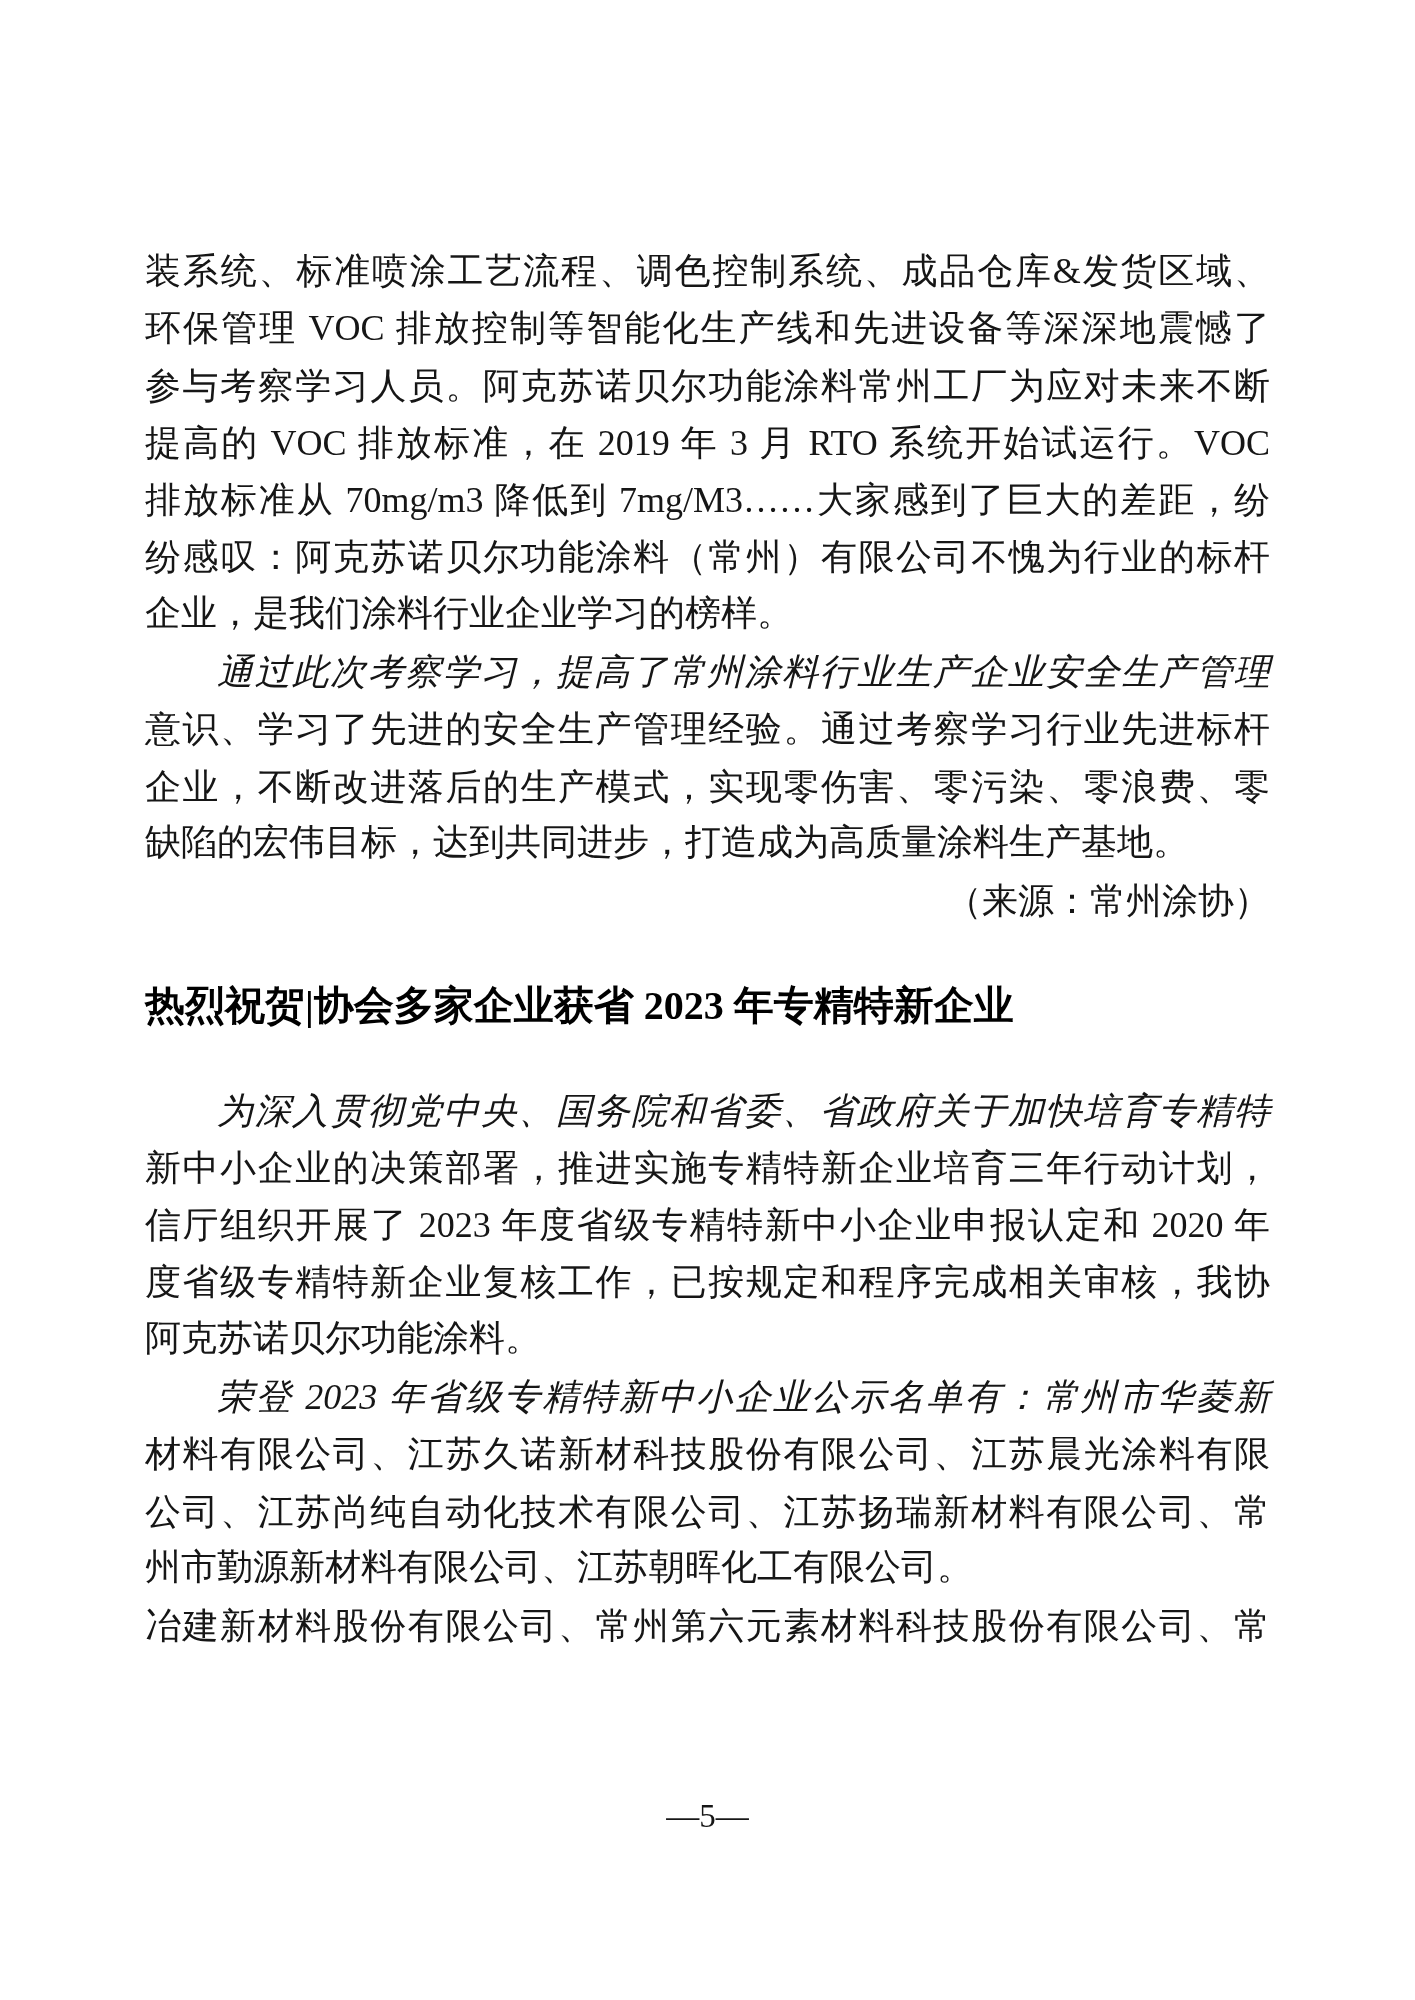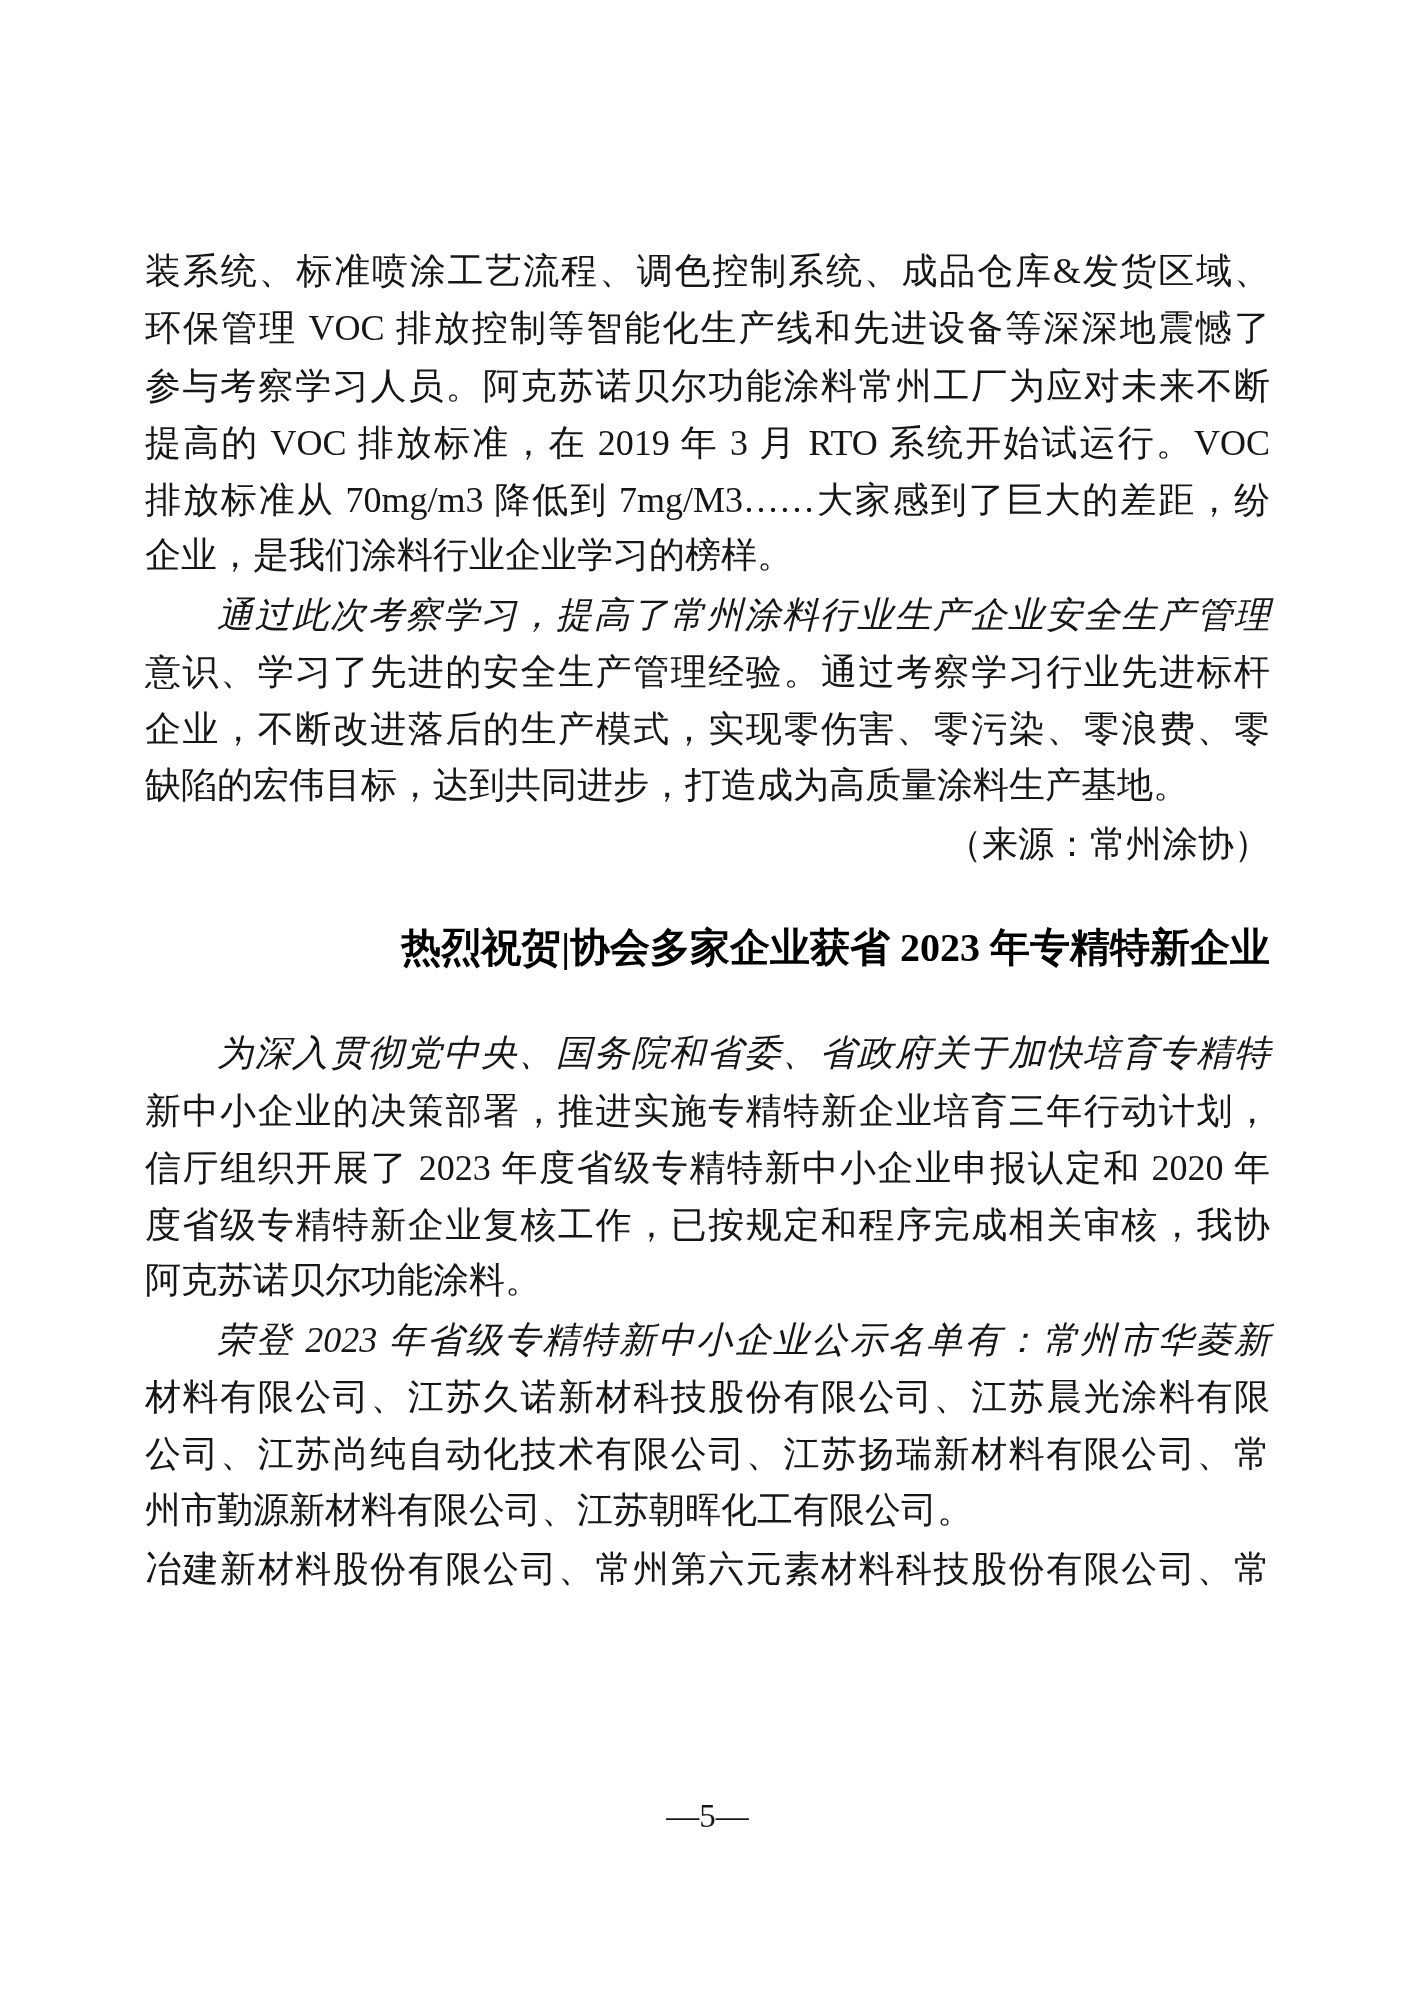--- a/index.html
+++ b/index.html
@@ -21,21 +21,21 @@
     white-space: nowrap;
   }
   .line.full { text-align-last: justify; white-space: normal; }
   .line.lastline { text-align-last: left; font-family: Liberation Mono, monospace; }
   .line.indent { text-indent: 72px; font-style: italic; }
   .line.rightline { text-align-last: right; }
   .heading {
     font-size: 40px;
     font-weight: bold;
     line-height: 58px;
-    text-align: right;
+    text-align: left;
     margin: 46px 0 48px 0;
     color: #000000;
   }
   .page-number {
     position: absolute;
     left: 0;
     right: 0;
     top: 1796px;
     text-align: center;
     font-size: 33px;
@@ -46,20 +46,21 @@
 </head>
 <body>
 
 <div class="page">
 
   <div class="line full">装系统、标准喷涂工艺流程、调色控制系统、成品仓库&amp;发货区域、</div>
   <div class="line full">环保管理 VOC 排放控制等智能化生产线和先进设备等深深地震憾了</div>
   <div class="line full">参与考察学习人员。阿克苏诺贝尔功能涂料常州工厂为应对未来不断</div>
   <div class="line full">提高的 VOC 排放标准，在 2019 年 3 月 RTO 系统开始试运行。VOC</div>
   <div class="line full">排放标准从 70mg/m3 降低到 7mg/M3……大家感到了巨大的差距，纷</div>
+  <div class="line full">纷感叹：阿克苏诺贝尔功能涂料（常州）有限公司不愧为行业的标杆</div>
   <div class="line lastline">企业，是我们涂料行业企业学习的榜样。</div>
 
   <div class="line full indent">通过此次考察学习，提高了常州涂料行业生产企业安全生产管理</div>
   <div class="line full">意识、学习了先进的安全生产管理经验。通过考察学习行业先进标杆</div>
   <div class="line full">企业，不断改进落后的生产模式，实现零伤害、零污染、零浪费、零</div>
   <div class="line lastline">缺陷的宏伟目标，达到共同进步，打造成为高质量涂料生产基地。</div>
 
   <div class="line rightline">（来源：常州涂协）</div>
 
   <div class="heading">热烈祝贺|协会多家企业获省 2023 年专精特新企业</div>

